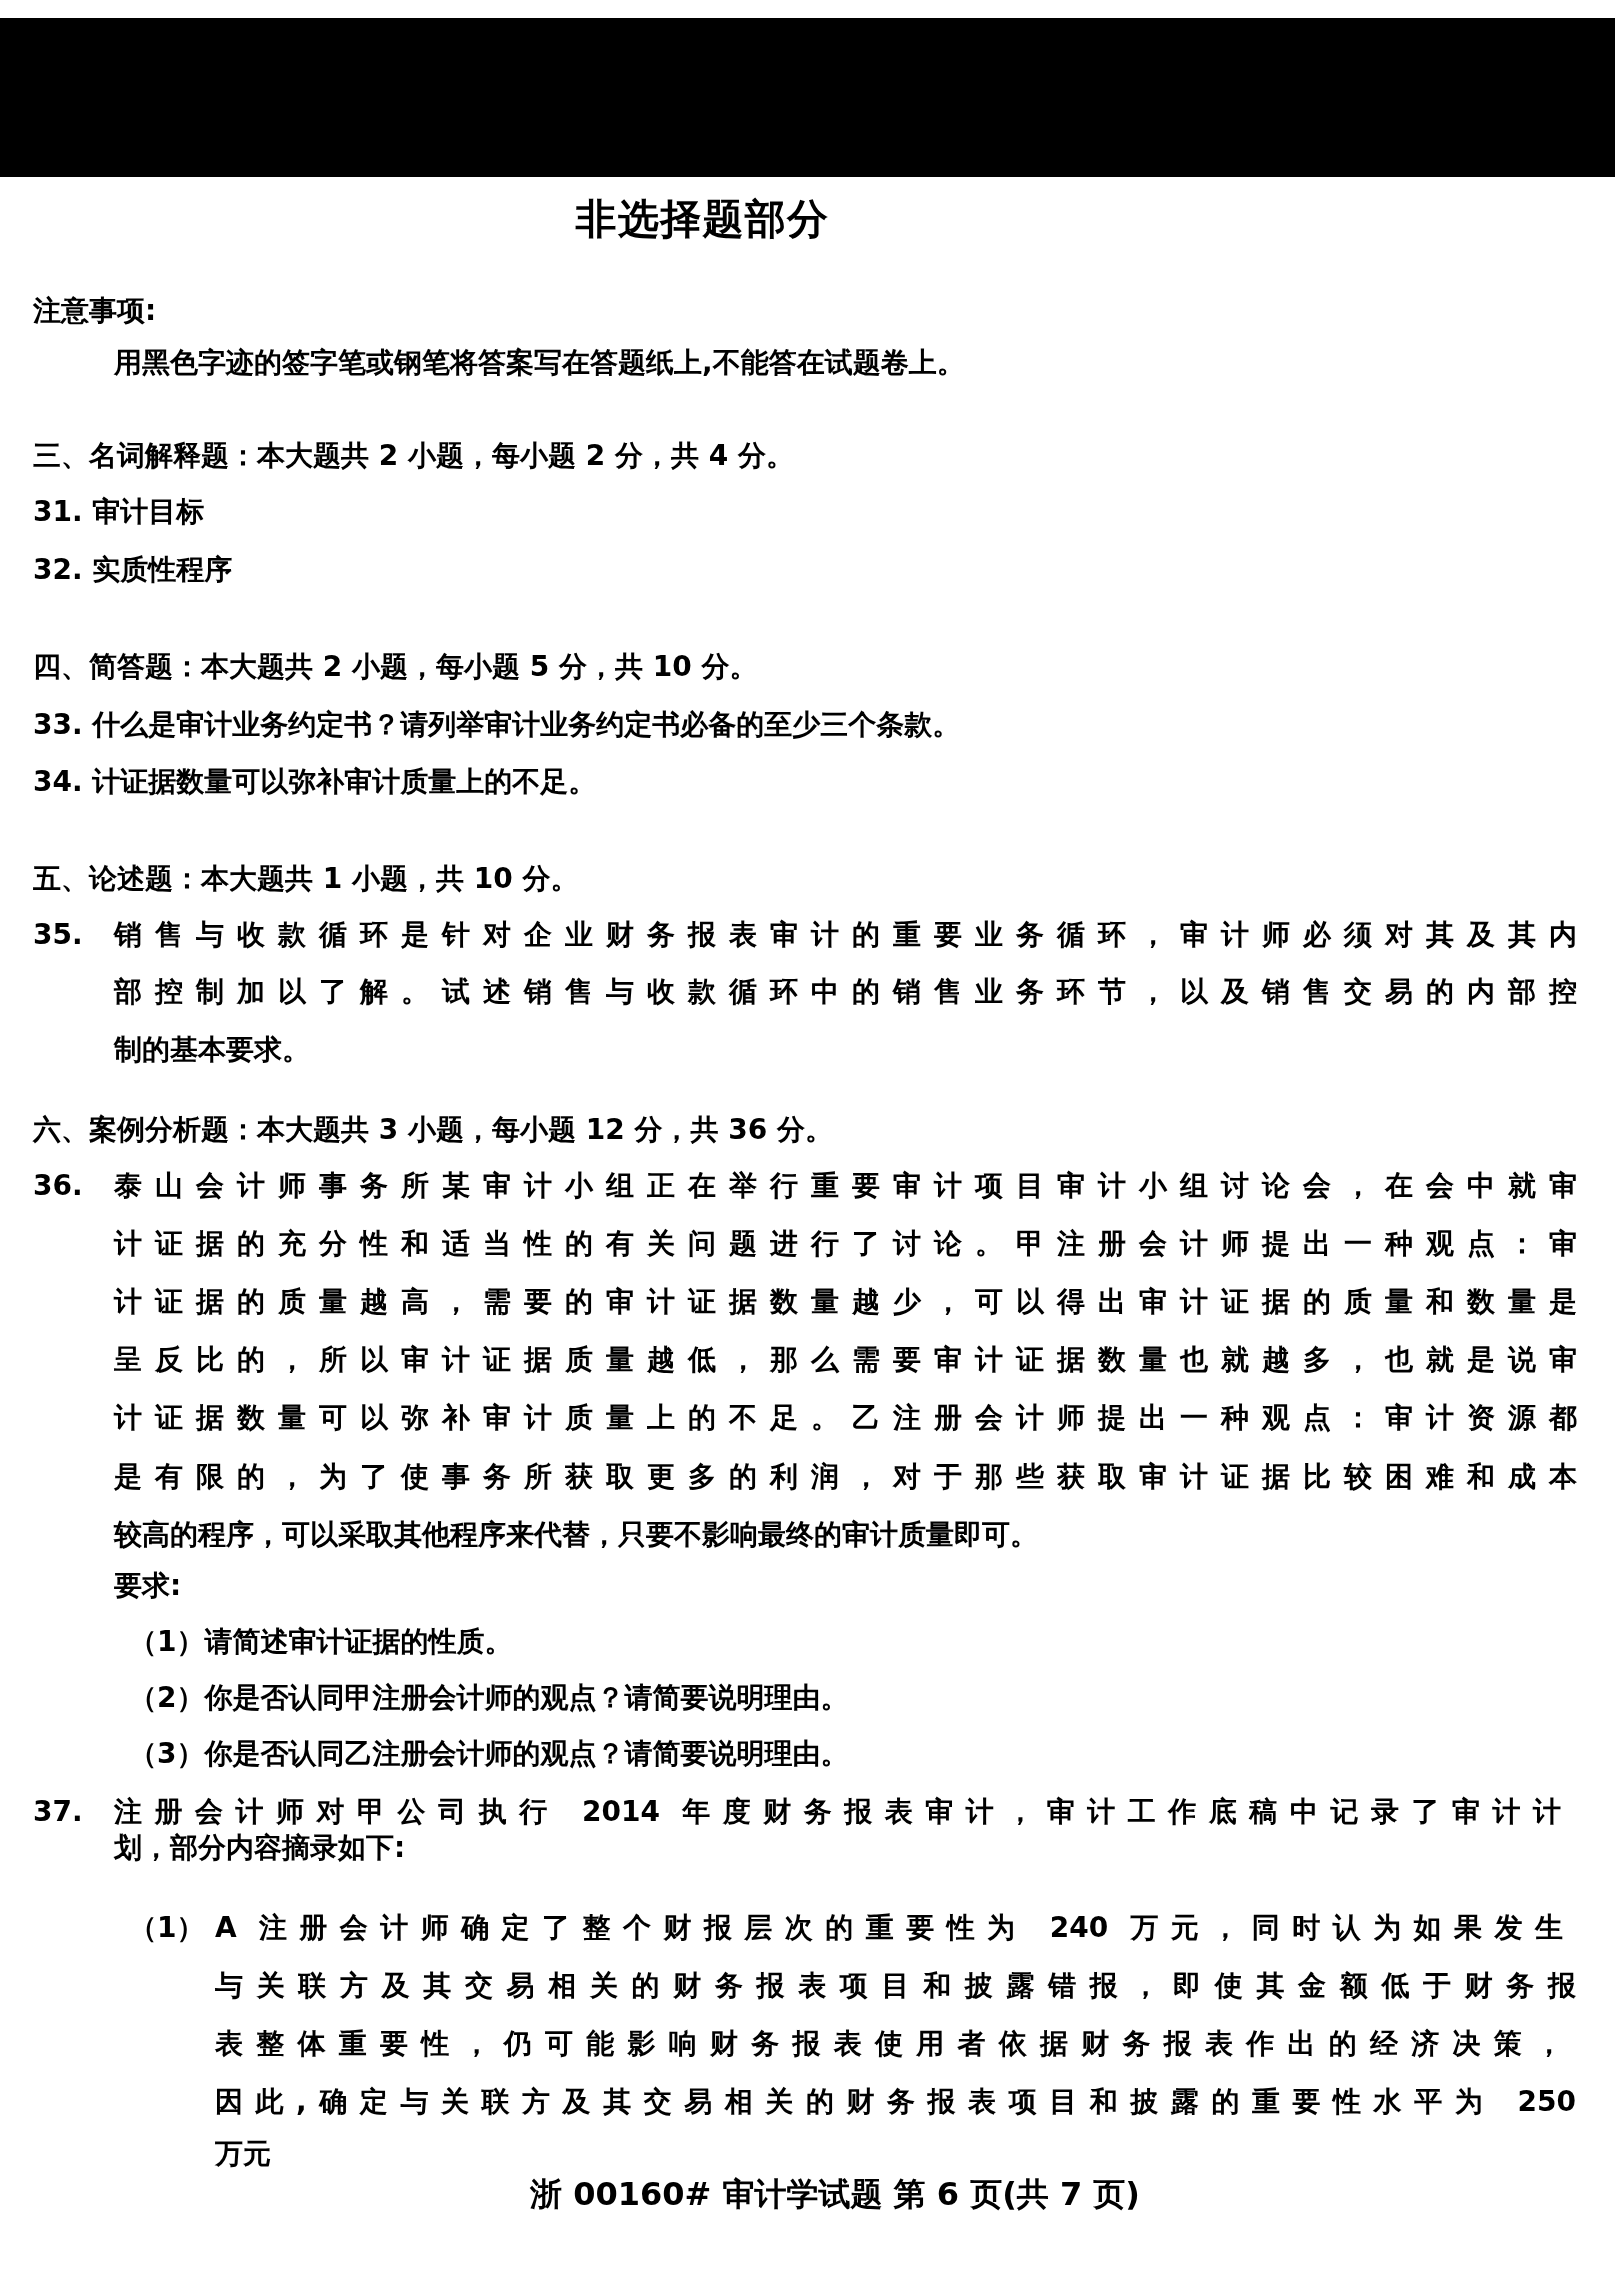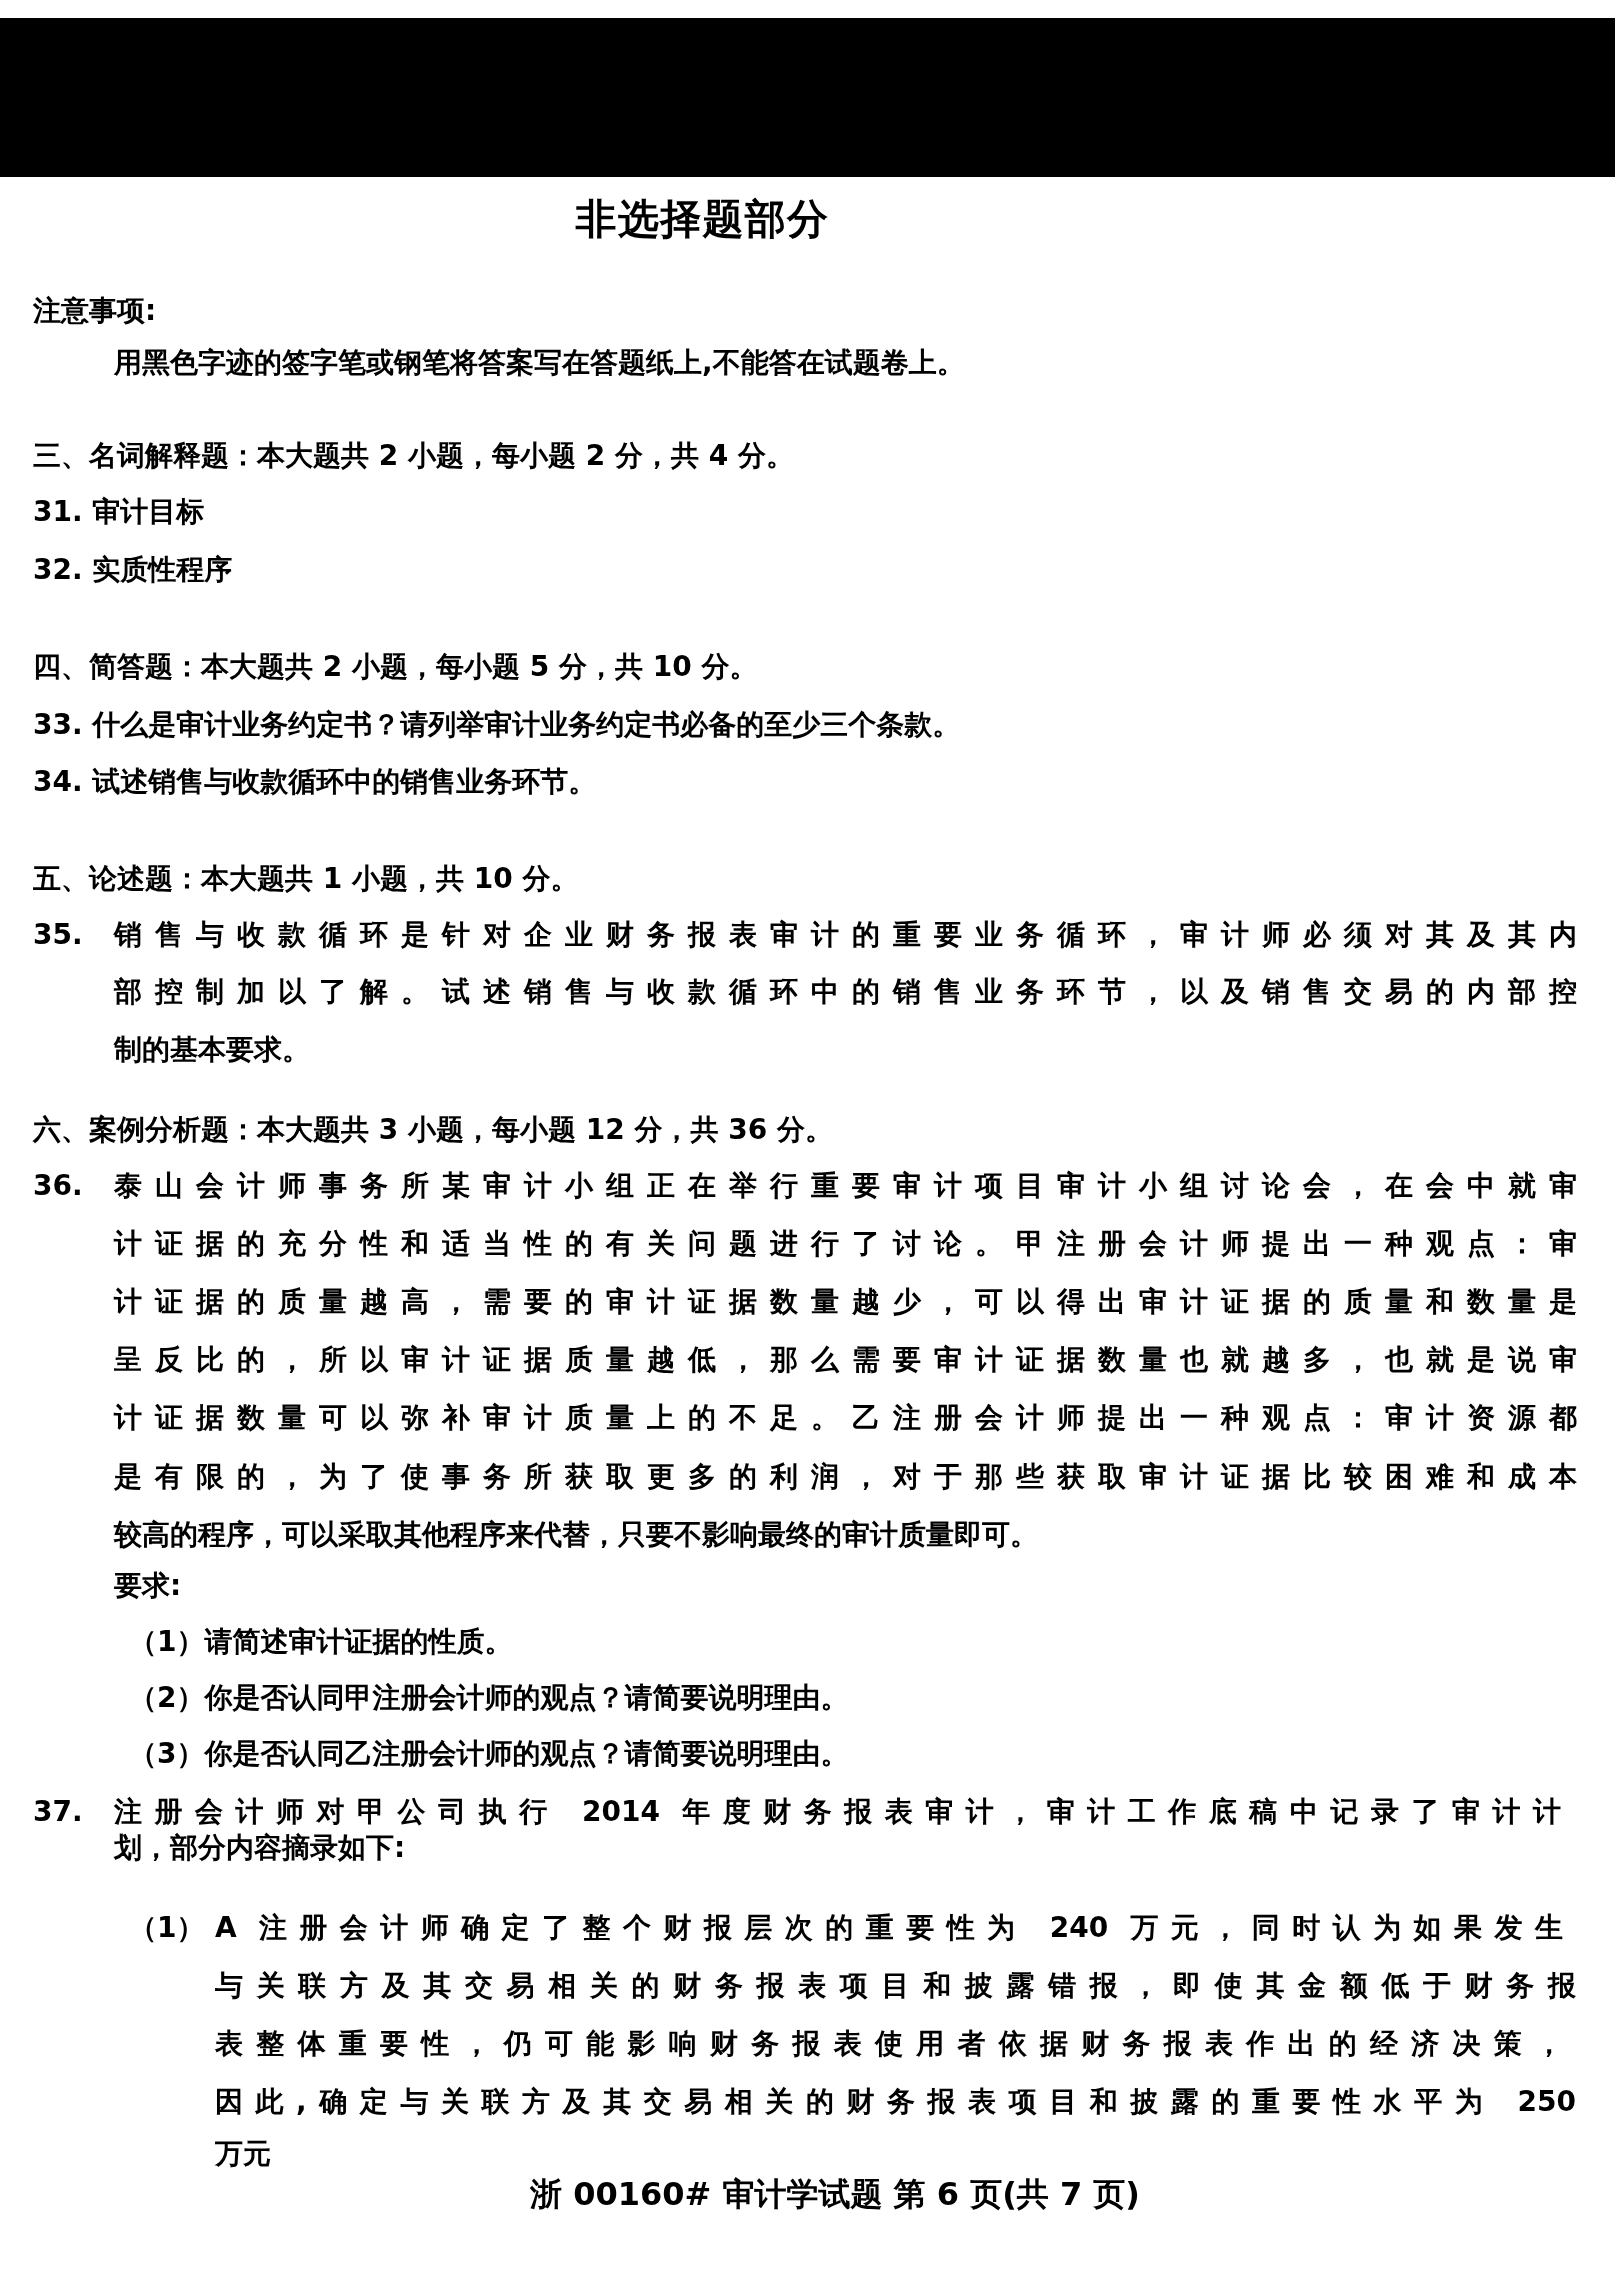--- a/index.html
+++ b/index.html
@@ -39,21 +39,21 @@
   <span>实质性程序</span>
 </div>
 
 <div class="line l0" style="top:647px;">四、简答题：本大题共 2 小题，每小题 5 分，共 10 分。</div>
 <div class="line l0" style="top:705px;">
   <span>33.</span>
   <span>什么是审计业务约定书？请列举审计业务约定书必备的至少三个条款。</span>
 </div>
 <div class="line l0" style="top:762px;">
   <span>34.</span>
-  <span>试述销售与收款循环中的销售业务环节。</span>
+  <span>计证据数量可以弥补审计质量上的不足。</span>
 </div>
 
 <div class="line l0" style="top:859px;">五、论述题：本大题共 1 小题，共 10 分。</div>
 <div class="line l0" style="top:915px;">35.</div>
 <div class="line l1 justify" style="top:915px;">销售与收款循环是针对企业财务报表审计的重要业务循环，审计师必须对其及其内</div>
 <div class="line l1 justify" style="top:972px;">部控制加以了解。试述销售与收款循环中的销售业务环节，以及销售交易的内部控</div>
 <div class="line l1" style="top:1030px;">制的基本要求。</div>
 
 <div class="line l0" style="top:1110px;">六、案例分析题：本大题共 3 小题，每小题 12 分，共 36 分。</div>
 

